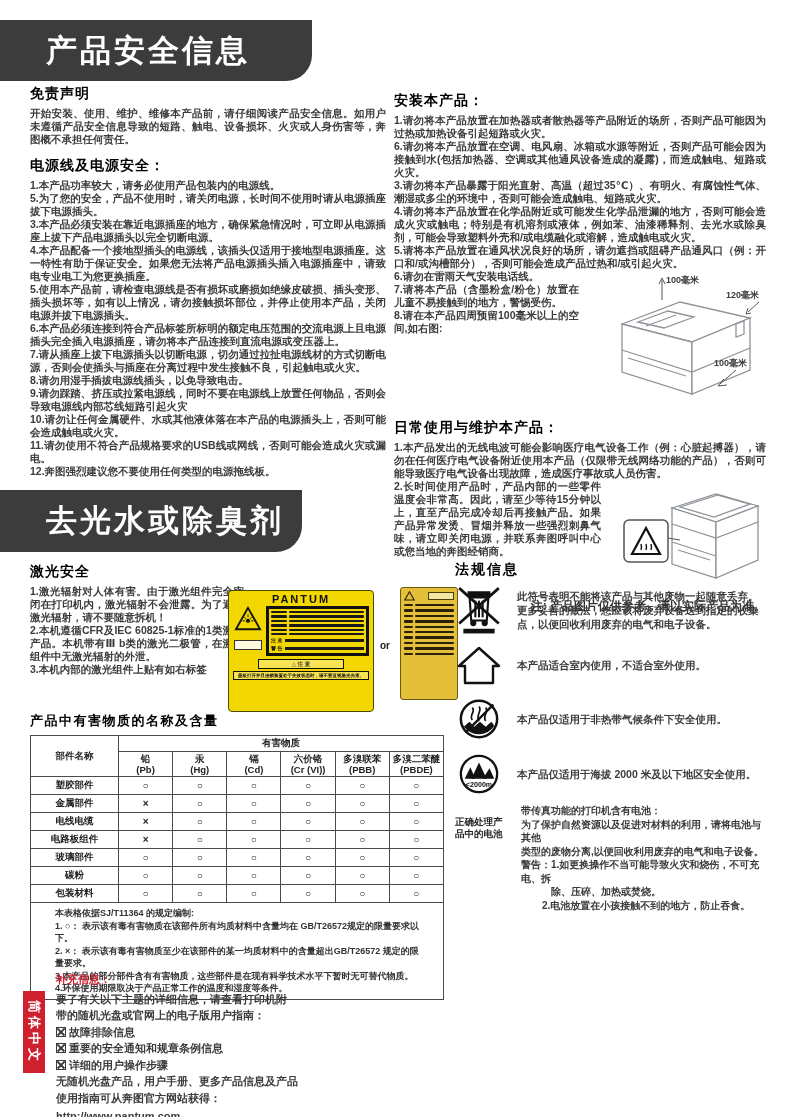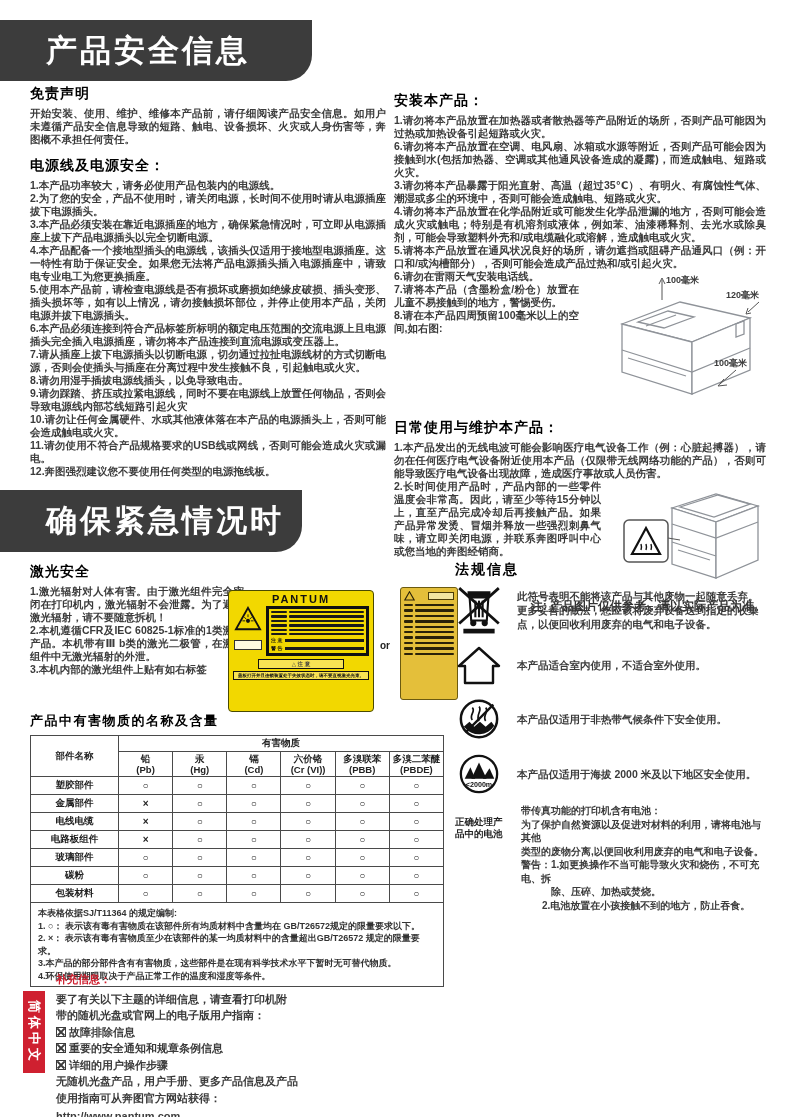--- a/index.html
+++ b/index.html
@@ -49,21 +49,21 @@
   .bat-label{flex:0 0 58px;font-size:9.5px;line-height:12px;font-weight:700;color:#222;padding-top:12px;}
   .bat-lines{font-size:10px;line-height:13.5px;font-weight:600;}
   .ind1{padding-left:30px;} .ind2{padding-left:21px;}
   
   .hztitle{position:absolute;left:30px;top:712px;font-size:13px;font-weight:700;letter-spacing:1.5px;color:#000;}
   .hzwrap{position:absolute;left:30px;top:735px;width:414px;}
   table.hz{border-collapse:collapse;width:414px;table-layout:fixed;}
   table.hz td{border:1px solid #4a4a4a;text-align:center;font-size:9.5px;font-weight:600;color:#222;padding:1px 0;}
   table.hz .sub div{line-height:11px;}
   table.hz td.sym{font-size:10px;line-height:15px;}
-  .hznotes{border:1px solid #4a4a4a;margin-top:-1px;padding:4px 7px;font-size:9px;line-height:12.5px;font-weight:600;color:#333;}
+  .hznotes{border:1px solid #4a4a4a;margin-top:-1px;padding:4px 24px;font-size:9px;line-height:12.5px;font-weight:600;color:#333;}
   
   .supp{position:absolute;left:56px;top:971px;width:280px;font-size:11px;line-height:16.5px;font-weight:700;color:#3b3b3b;}
   .supp .title{color:#cf2030;margin-bottom:3px;}
   .supp-item{display:flex;align-items:center;gap:3px;}
   .xbox{position:relative;width:8px;height:8px;border:1.5px solid #3b3b3b;display:inline-block;flex:0 0 auto;}
   .xbox::before,.xbox::after{content:"";position:absolute;left:-1px;top:3px;width:10px;height:1.5px;background:#3b3b3b;}
   .xbox::before{transform:rotate(45deg);} .xbox::after{transform:rotate(-45deg);}
   .url{margin-top:2px;}
   
   .lang-tab{position:absolute;left:23px;top:991px;width:22px;height:82px;background:#cf2030;}
@@ -73,30 +73,30 @@
 </style>
 </head>
 <body>
 
 <div class="page">
 
   <div class="banner banner1">
     <span>产品安全信息</span>
   </div>
   <div class="banner banner2">
-    <span>确保紧急情况时</span>
+    <span>去光水或除臭剂</span>
   </div>
 
   <div class="col-left">
     <div class="h1">免责声明</div>
     <p class="item">开始安装、使用、维护、维修本产品前，请仔细阅读产品安全信息。如用户未遵循产品安全信息导致的短路、触电、设备损坏、火灾或人身伤害等，奔图概不承担任何责任。</p>
     <div class="gap"></div>
     <div class="h1">电源线及电源安全：</div>
     <p class="item">1.本产品功率较大，请务必使用产品包装内的电源线。</p>
-    <p class="item">2.为了您的安全，产品不使用时，请关闭电源，长时间不使用时请从电源插座拔下电源插头。</p>
+    <p class="item">5.为了您的安全，产品不使用时，请关闭电源，长时间不使用时请从电源插座拔下电源插头。</p>
     <p class="item">3.本产品必须安装在靠近电源插座的地方，确保紧急情况时，可立即从电源插座上拔下产品电源插头以完全切断电源。</p>
     <p class="item">4.本产品配备一个接地型插头的电源线，该插头仅适用于接地型电源插座。这一特性有助于保证安全。如果您无法将产品电源插头插入电源插座中，请致电专业电工为您更换插座。</p>
     <p class="item">5.使用本产品前，请检查电源线是否有损坏或磨损如绝缘皮破损、插头变形、插头损坏等，如有以上情况，请勿接触损坏部位，并停止使用本产品，关闭电源并拔下电源插头。</p>
     <p class="item">6.本产品必须连接到符合产品标签所标明的额定电压范围的交流电源上且电源插头完全插入电源插座，请勿将本产品连接到直流电源或变压器上。</p>
     <p class="item">7.请从插座上拔下电源插头以切断电源，切勿通过拉扯电源线材的方式切断电源，否则会使插头与插座在分离过程中发生接触不良，引起触电或火灾。</p>
     <p class="item">8.请勿用湿手插拔电源线插头，以免导致电击。</p>
     <p class="item">9.请勿踩踏、挤压或拉紧电源线，同时不要在电源线上放置任何物品，否则会导致电源线内部芯线短路引起火灾</p>
     <p class="item">10.请勿让任何金属硬件、水或其他液体落在本产品的电源插头上，否则可能会造成触电或火灾。</p>
     <p class="item">11.请勿使用不符合产品规格要求的USB线或网线，否则可能会造成火灾或漏电。</p>
     <p class="item">12.奔图强烈建议您不要使用任何类型的电源拖线板。</p>

